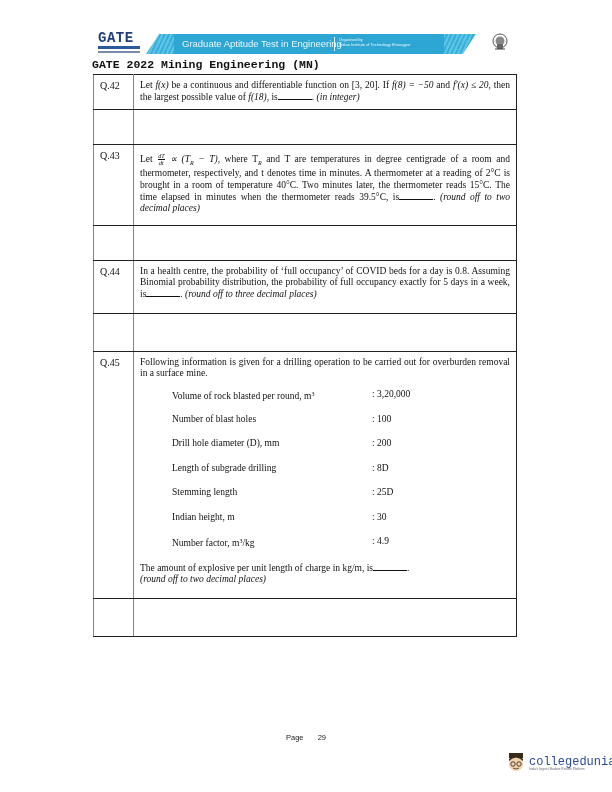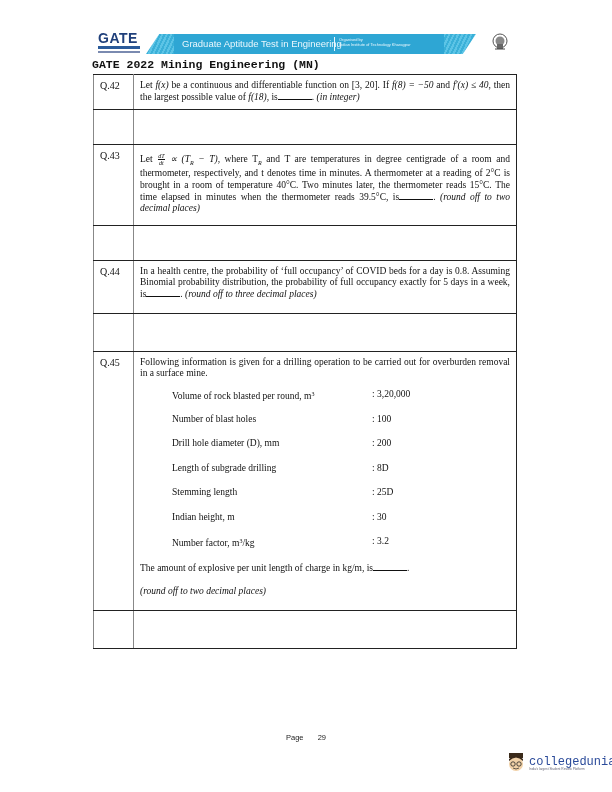--- a/index.html
+++ b/index.html
@@ -1,21 +1,21 @@
 <!DOCTYPE html>
 <html><head>
 <meta charset="utf-8">
 <style>
   html, body { margin: 0; padding: 0; background: #ffffff; }
   body { width: 612px; height: 792px; position: relative; overflow: hidden; font-family: "Liberation Serif", serif; color: #111; }
 
   
   .banner { position: absolute; left: 96px; top: 30px; width: 420px; height: 26px; }
   .gate-logo { position: absolute; left: 0; top: 0; width: 46px; height: 26px; }
-  .gate-logo .word { position: absolute; left: 2px; top: 0; font-family: Liberation Sans, sans-serif; font-weight: bold; font-size: 14px; color: #1f3f7a; letter-spacing: 0.5px; }
+  .gate-logo .word { position: absolute; left: 2px; top: 0; font-family: Liberation Mono, monospace; font-weight: bold; font-size: 14px; color: #1f3f7a; letter-spacing: 0.5px; }
   .gate-logo .sub { position: absolute; left: 2px; top: 16px; width: 42px; height: 3px; background: #2a5a9a; }
   .gate-logo .sub2 { position: absolute; left: 2px; top: 21px; width: 42px; height: 2px; background: #7a8ab0; }
   .band { position: absolute; left: 50px; top: 4px; width: 330px; height: 20px;
           background: repeating-linear-gradient(115deg, #3ab0d8 0 2px, #5cc4e6 2px 4px);
           clip-path: polygon(4% 0, 100% 0, 96% 100%, 0 100%); }
   .band .inner { position: absolute; left: 28px; top: 0; right: 32px; height: 20px; background: #2ea6d4; }
   .band .title { position: absolute; left: 36px; top: 4px; font-family: "Liberation Sans", sans-serif; font-size: 9.5px; color: #eaf7fd; white-space: nowrap; }
   .band .sep { position: absolute; left: 188px; top: 3px; width: 1px; height: 14px; background: #eaf7fd; }
   .band .org { position: absolute; left: 193px; top: 3px; font-family: "Liberation Sans", sans-serif; font-size: 4px; line-height: 5px; color: #eaf7fd; white-space: nowrap; }
   .emblem { position: absolute; left: 396px; top: 3px; width: 16px; height: 18px; }
@@ -32,21 +32,21 @@
   i.m { }
   .frac { display: inline-block; vertical-align: middle; text-align: center; font-size: 6px; line-height: 6px; font-style: italic; margin: 0 1px; }
   .frac .top { display: block; border-bottom: 0.6px solid #111; }
   .frac .bot { display: block; }
   .params { margin: 10px 0 6px 32px; }
   .param { display: flex; height: 24.5px; font-size: 9.5px; line-height: 11px; }
   .param .lbl { width: 200px; }
   .param .val { }
   .sup { font-size: 6px; vertical-align: 3px; }
   .blank-line { display: inline-block; width: 34px; border-bottom: 0.8px solid #111; height: 8px; vertical-align: baseline; }
-  .it { font-style: italic; margin-top: 12px; }
+  .it { font-style: italic; }
 
   .footer { position: absolute; left: 0; width: 612px; top: 733px; text-align: center; font-family: "Liberation Sans", sans-serif; font-size: 7.5px; color: #222; }
   .footer b { font-weight: normal; margin-left: 12px; }
 
   .cd-logo { position: absolute; left: 505px; top: 752px; width: 100px; height: 26px; }
   .cd-face { position: absolute; left: 2px; top: 0; width: 18px; height: 22px; }
   .cd-name { position: absolute; left: 24px; top: 3px; font-family: Liberation Mono, monospace; font-size: 12px; color: #2a4a9a; }
   .cd-tag { position: absolute; left: 24px; top: 15px; font-family: "Liberation Sans", sans-serif; font-size: 3.2px; color: #667; white-space: nowrap; }
 </style>
 </head>
@@ -75,21 +75,21 @@
 <div class="doc-title">GATE 2022 Mining Engineering (MN)</div>
 
 <table class="qtable">
 
   <tbody>
       <tr>
     <td class="num">
           <span>Q.42</span>
         </td>
     <td class="body">
-      <span>Let </span><i class="m">f(x)</i><span> be a continuous and differentiable function on [3, 20]. If </span><i class="m">f(8) = −50</i><span> and </span><i class="m">f′(x) ≤ 40</i><span>, then the largest possible value of </span><i class="m">f(18)</i><span>, is</span><span class="blank-line"></span>. <span class="it">(in integer)</span>
+      <span>Let </span><i class="m">f(x)</i><span> be a continuous and differentiable function on [3, 20]. If </span><i class="m">f(8) = −50</i><span> and </span><i class="m">f′(x) ≤ 20</i><span>, then the largest possible value of </span><i class="m">f(18)</i><span>, is</span><span class="blank-line"></span>. <span class="it">(in integer)</span>
     </td>
   </tr>
   <tr class="blank">
         <td class="num"></td>
         <td></td>
       </tr>
 
   <tr>
     <td class="num">
           <span>Q.43</span>
@@ -142,21 +142,21 @@
         <div class="param">
               <span class="lbl">Stemming length</span>
               <span class="val">: 25D</span>
             </div>
         <div class="param">
               <span class="lbl">Indian height, m</span>
               <span class="val">: 30</span>
             </div>
         <div class="param" style="height:20px;">
               <span class="lbl"><span>Number factor, m</span><span class="sup">3</span><span>/kg</span></span>
-              <span class="val">: 3.2</span>
+              <span class="val">: 4.9</span>
             </div>
       </div>
       <div><span>The amount of explosive per unit length of charge in kg/m, is</span><span class="blank-line"></span>.</div>
       <div class="it">(round off to two decimal places)</div>
     </td>
   </tr>
   <tr class="blank">
         <td class="num" style="height:37px;"></td>
         <td></td>
       </tr>

